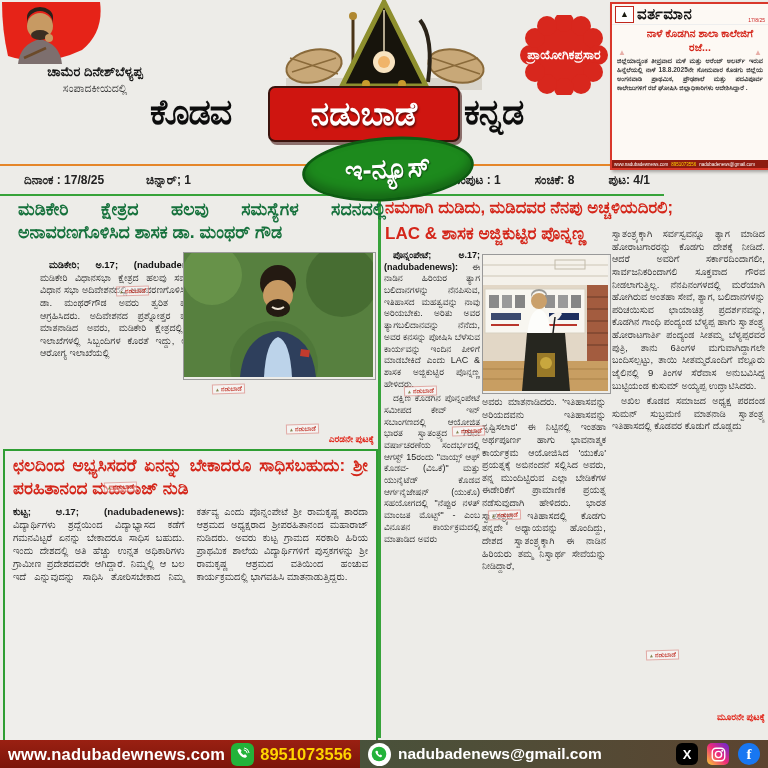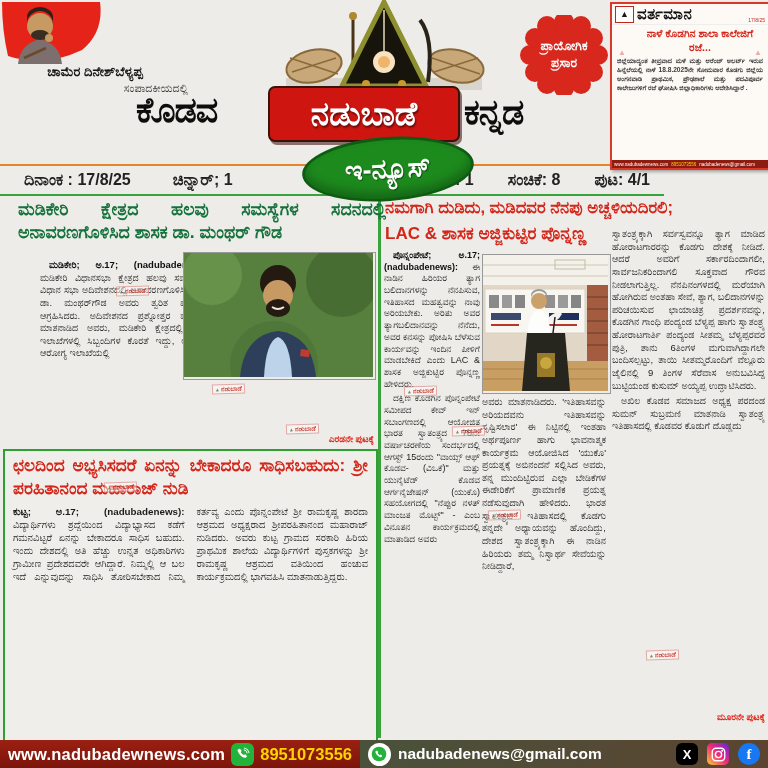--- a/index.html
+++ b/index.html
@@ -2,52 +2,52 @@
 <html><head>
 <meta charset="utf-8">
 <style>
   html,body{margin:0;padding:0;background:#888;}
   #page{position:relative;width:768px;height:768px;margin:0 auto;background:#edecE8;
         font-family:"Liberation Sans","DejaVu Sans",sans-serif;overflow:hidden;}
   .abs{position:absolute;}
   
   #editor-photo{left:2px;top:2px;width:104px;height:62px;}
   #editor-name{left:2px;top:64px;width:186px;text-align:center;font-weight:bold;font-size:13px;color:#151515;}
-  #editor-role{left:2px;top:82px;width:186px;text-align:right;font-size:11px;color:#333;}
+  #editor-role{left:2px;top:82px;width:186px;text-align:center;font-size:11px;color:#333;}
   #logo{left:278px;top:0;width:212px;height:92px;}
   .mast-word{font-weight:bold;font-size:35px;color:#0d0d0d;letter-spacing:-1px;}
-  #mast1{left:136px;top:92px;font-family:Liberation Mono, monospace;}
+  #mast1{left:150px;top:92px;}
   #mast3{left:464px;top:92px;}
   #mast-box{left:268px;top:86px;width:188px;height:52px;background:#cf1510;border:2px solid #3a120c;
             border-radius:7px;box-shadow:2px 3px 0 rgba(60,10,5,.55);display:flex;align-items:center;justify-content:center;}
   #mast-box span{color:#fff;font-weight:bold;font-size:33px;text-shadow:1px 2px 2px rgba(0,0,0,.5);}
   #enews{left:302px;top:137px;width:166px;height:58px;background:#1d8a1d;border:3px solid #0e5c12;
          border-radius:50%;display:flex;align-items:center;justify-content:center;transform:rotate(-4deg);
          box-shadow:inset 0 -6px 10px rgba(0,0,0,.25);z-index:5;}
   #enews span{color:#fff;font-weight:bold;font-size:27px;transform:rotate(1deg);text-shadow:1px 1px 1px rgba(0,0,0,.4);}
   
   #badge{left:519px;top:15px;width:90px;height:80px;z-index:3;}
-  #badge .badge-text{position:absolute;inset:0;display:flex;flex-direction:column;align-items:center;justify-content:center;
+  #badge .badge-text{position:absolute;inset:0;display:flex;flex-direction:row;align-items:center;justify-content:center;
          color:#fff;font-weight:bold;font-size:12.5px;line-height:1.35;}
   
   #inset{left:610px;top:2px;width:156px;height:164px;background:#fdf9f4;border:2px solid #d9382b;
          box-shadow:2px 2px 3px rgba(0,0,0,.3);z-index:4;display:flex;flex-direction:column;}
   #inset-head{display:flex;align-items:center;gap:3px;padding:1px 3px;border-bottom:1px solid #eee;}
   #inset-logo{width:17px;height:15px;background:#fff;border:1px solid #c0271c;display:flex;align-items:center;justify-content:center;font-size:9px;color:#1a1a10;}
   #inset-title{font-weight:bold;font-size:15px;color:#101010;letter-spacing:.5px;}
   #inset-date{margin-left:auto;font-size:5px;color:#c22;align-self:flex-end;}
   #inset-headline{color:#d4261a;font-weight:bold;font-size:10.5px;text-align:center;line-height:1.3;padding:2px 6px 1px;margin-left:20px;}
   #inset-body{font-size:6.6px;font-weight:600;color:#3a3a3a;text-align:justify;line-height:1.35;padding:2px 5px;flex:1;overflow:hidden;}
   #inset-foot{height:8px;background:#8e1b10;display:flex;align-items:center;gap:3px;padding:0 2px;overflow:hidden;}
   #inset-foot span{font-size:4.5px;color:#fff;white-space:nowrap;}
   #inset-foot .ph{color:#ffd400;}
   .inset-wm{position:absolute;font-size:8px;color:#c0271c;opacity:.35;}
   
   #bar{left:0;top:164px;width:664px;height:28px;border-top:2.5px solid #e5862a;border-bottom:2.5px solid #37a33a;
-       display:flex;align-items:center;font-size:16px;font-weight:bold;color:#222;z-index:1;}
+       display:flex;align-items:center;font-size:12px;font-weight:bold;color:#222;z-index:1;}
   #bar .grp-l{margin-left:24px;display:flex;gap:42px;}
   #bar .grp-r{margin-left:auto;margin-right:14px;display:flex;gap:34px;}
   
   #vdivider{left:378px;top:196px;width:2.5px;height:542px;background:#37a33a;}
   .txt{position:absolute;font-size:9.5px;line-height:1.33;text-align:justify;color:#1c1c1c;overflow:hidden;}
   .txt p{margin:0 0 3px;text-indent:9px;}
   .txt b{color:#0e0e0e;}
   .txt b::after{content:" ";}
   .cont{color:#e2261a;font-weight:bold;font-size:9px;text-align:right;}
   #a1-headline{left:18px;top:198px;width:368px;font-size:17.5px;line-height:1.32;font-weight:bold;color:#16713c;text-align:justify;}

